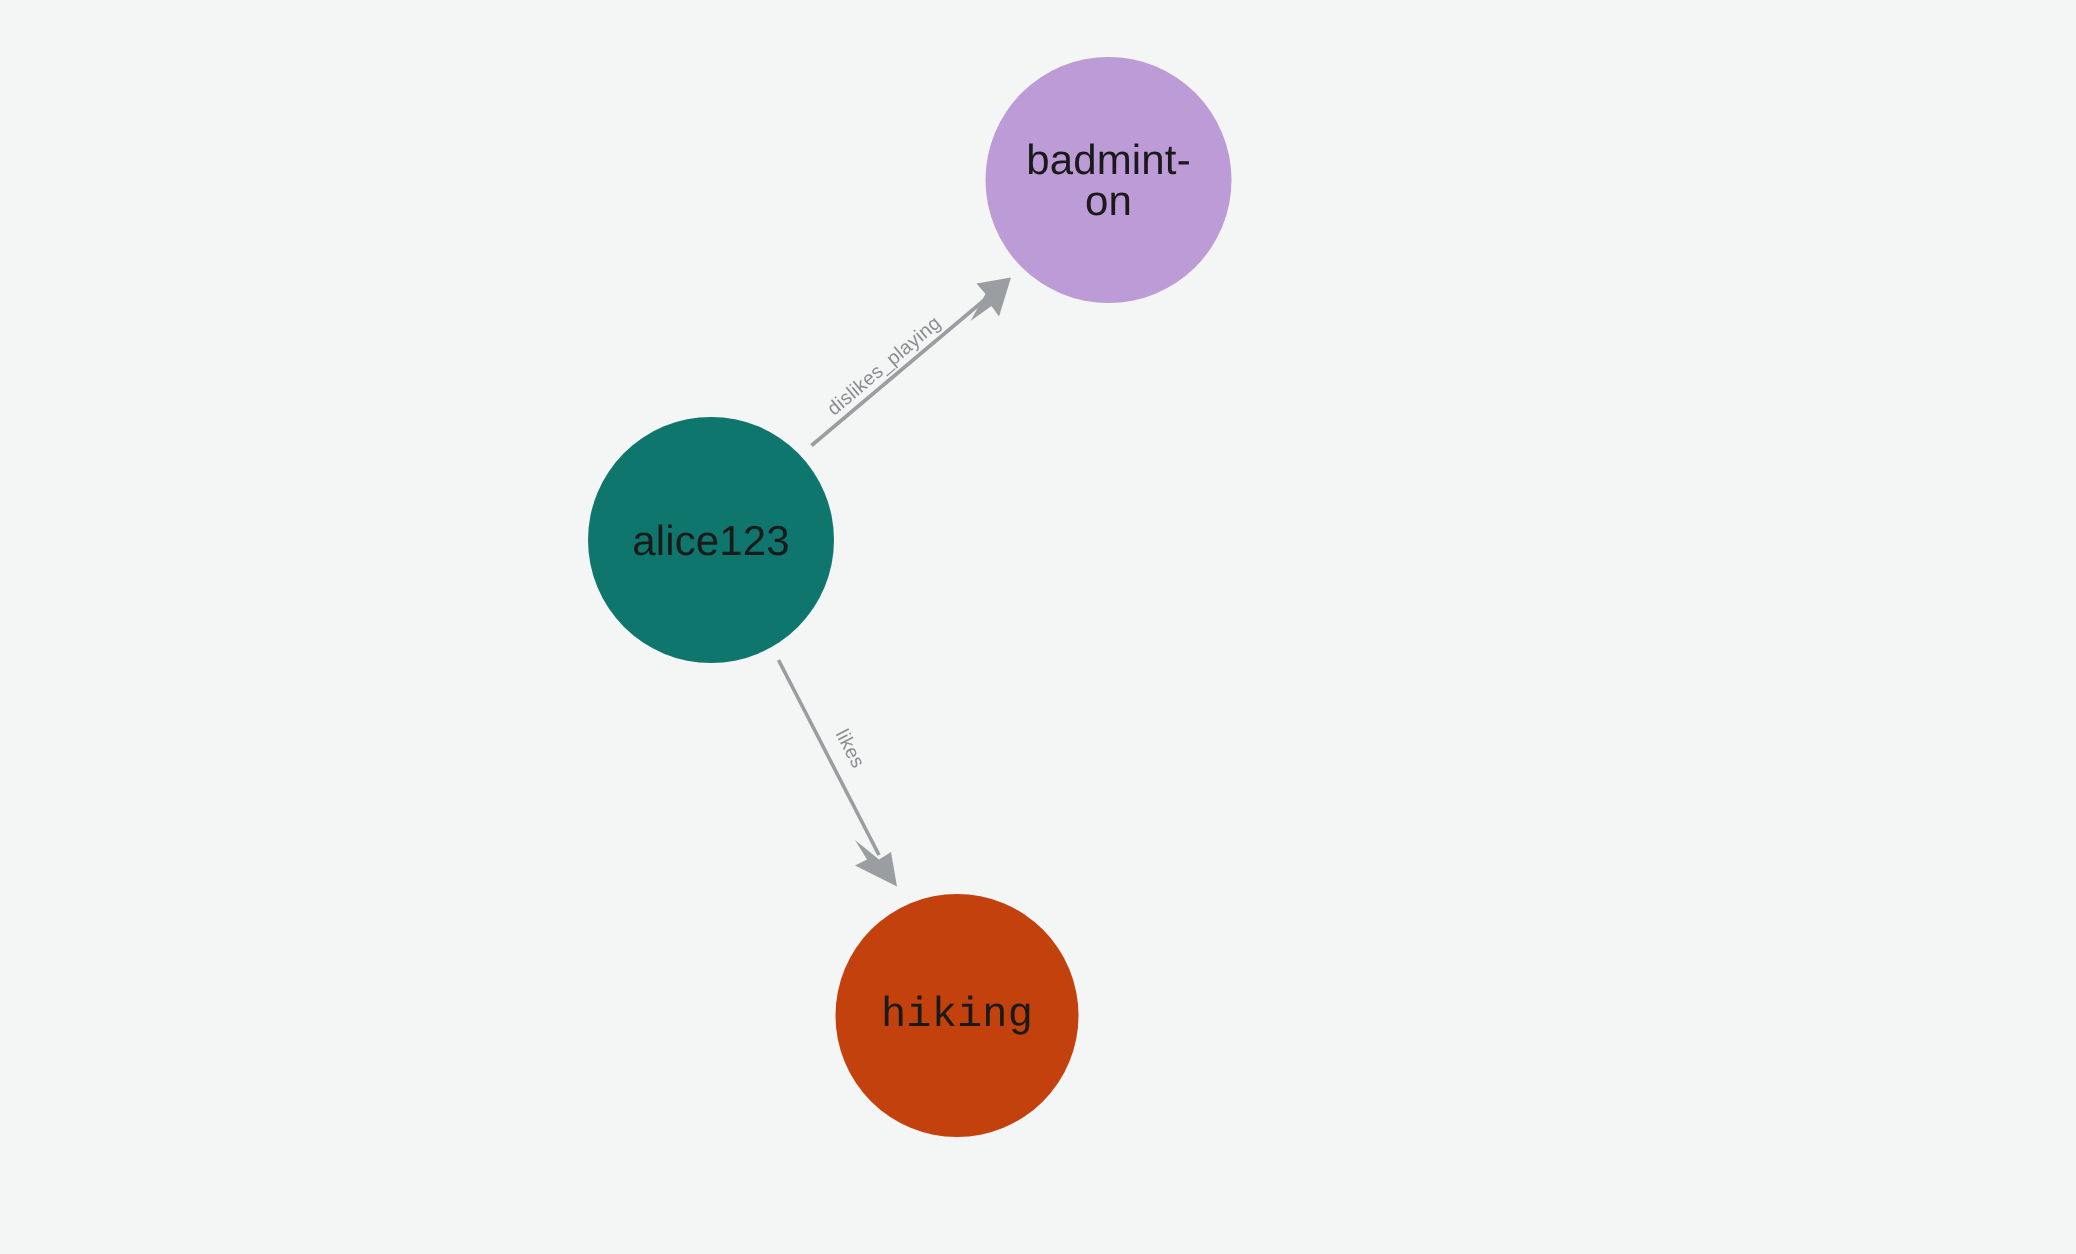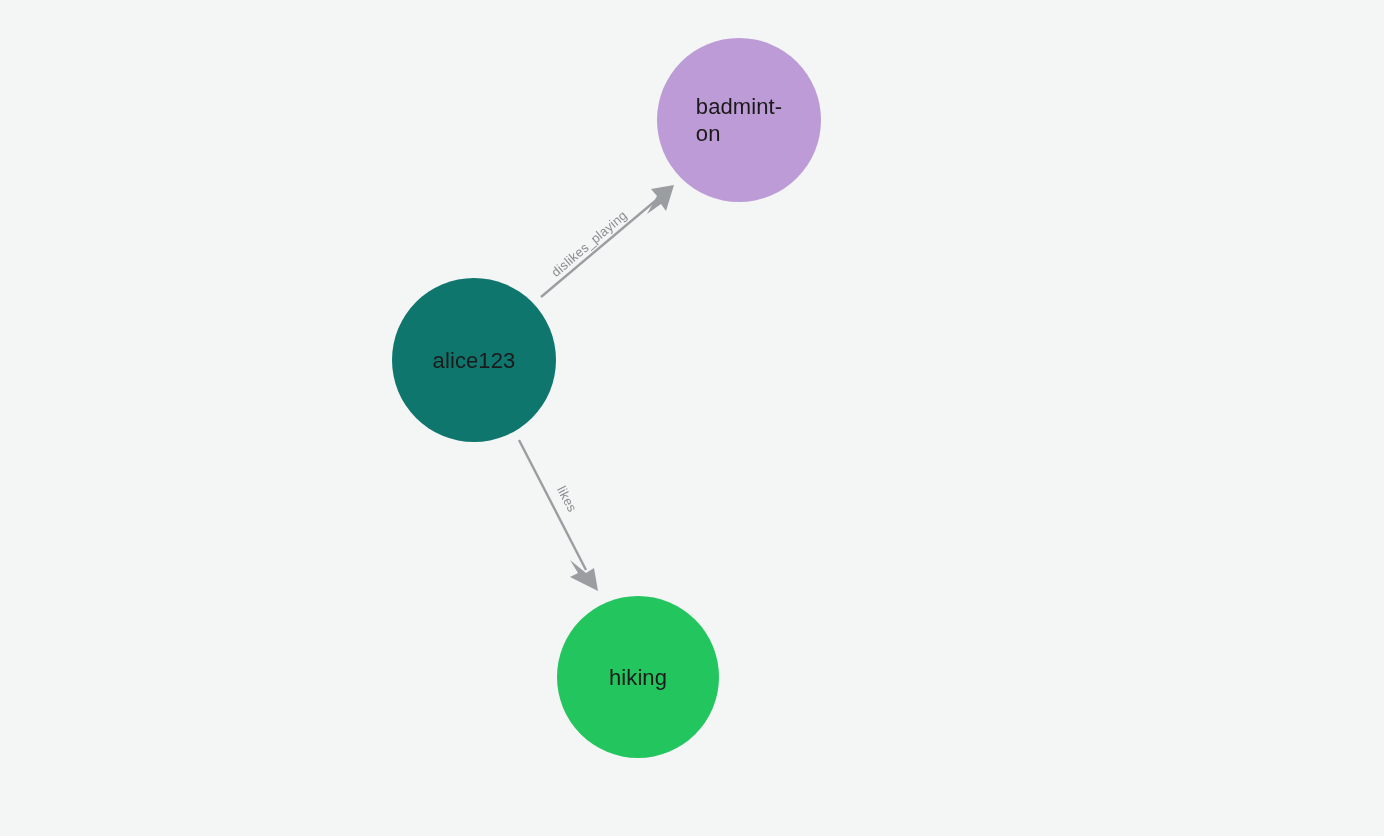--- a/index.html
+++ b/index.html
@@ -32,22 +32,23 @@
     position: absolute;
     border-radius: 50%;
     display: flex;
     align-items: center;
     justify-content: center;
     box-sizing: border-box;
     cursor: pointer;
   }
   .node-label {
     color: #1a1a1a;
-    font-size: 22px;
+    font-size: 28px;
     line-height: 27px;
+    text-align: center;
     letter-spacing: 0.1px;
     white-space: pre-line;
     user-select: none;
     pointer-events: none;
   }
   .edge-label {
     fill: #8a8d90;
     font-family: "Liberation Sans", sans-serif;
     font-size: 13px;
     letter-spacing: 0.2px;
@@ -84,17 +85,17 @@
 
   <div class="graph-node" style="left:392px; top:278px; width:164px; height:164px; background:#0f766e;">
     <span class="node-label">alice123</span>
   </div>
 
   <div class="graph-node" style="left:657px; top:38px; width:164px; height:164px; background:#bc9bd6;">
     <span class="node-label">badmint-
 on</span>
   </div>
 
-  <div class="graph-node" style="left:557px; top:596px; width:162px; height:162px; background:#22c55e;">
+  <div class="graph-node" style="left:557px; top:596px; width:162px; height:162px; background:#c2410c;font-family:Liberation Mono, monospace;">
     <span class="node-label">hiking</span>
   </div>
 
 </div>
 
 </body></html>

